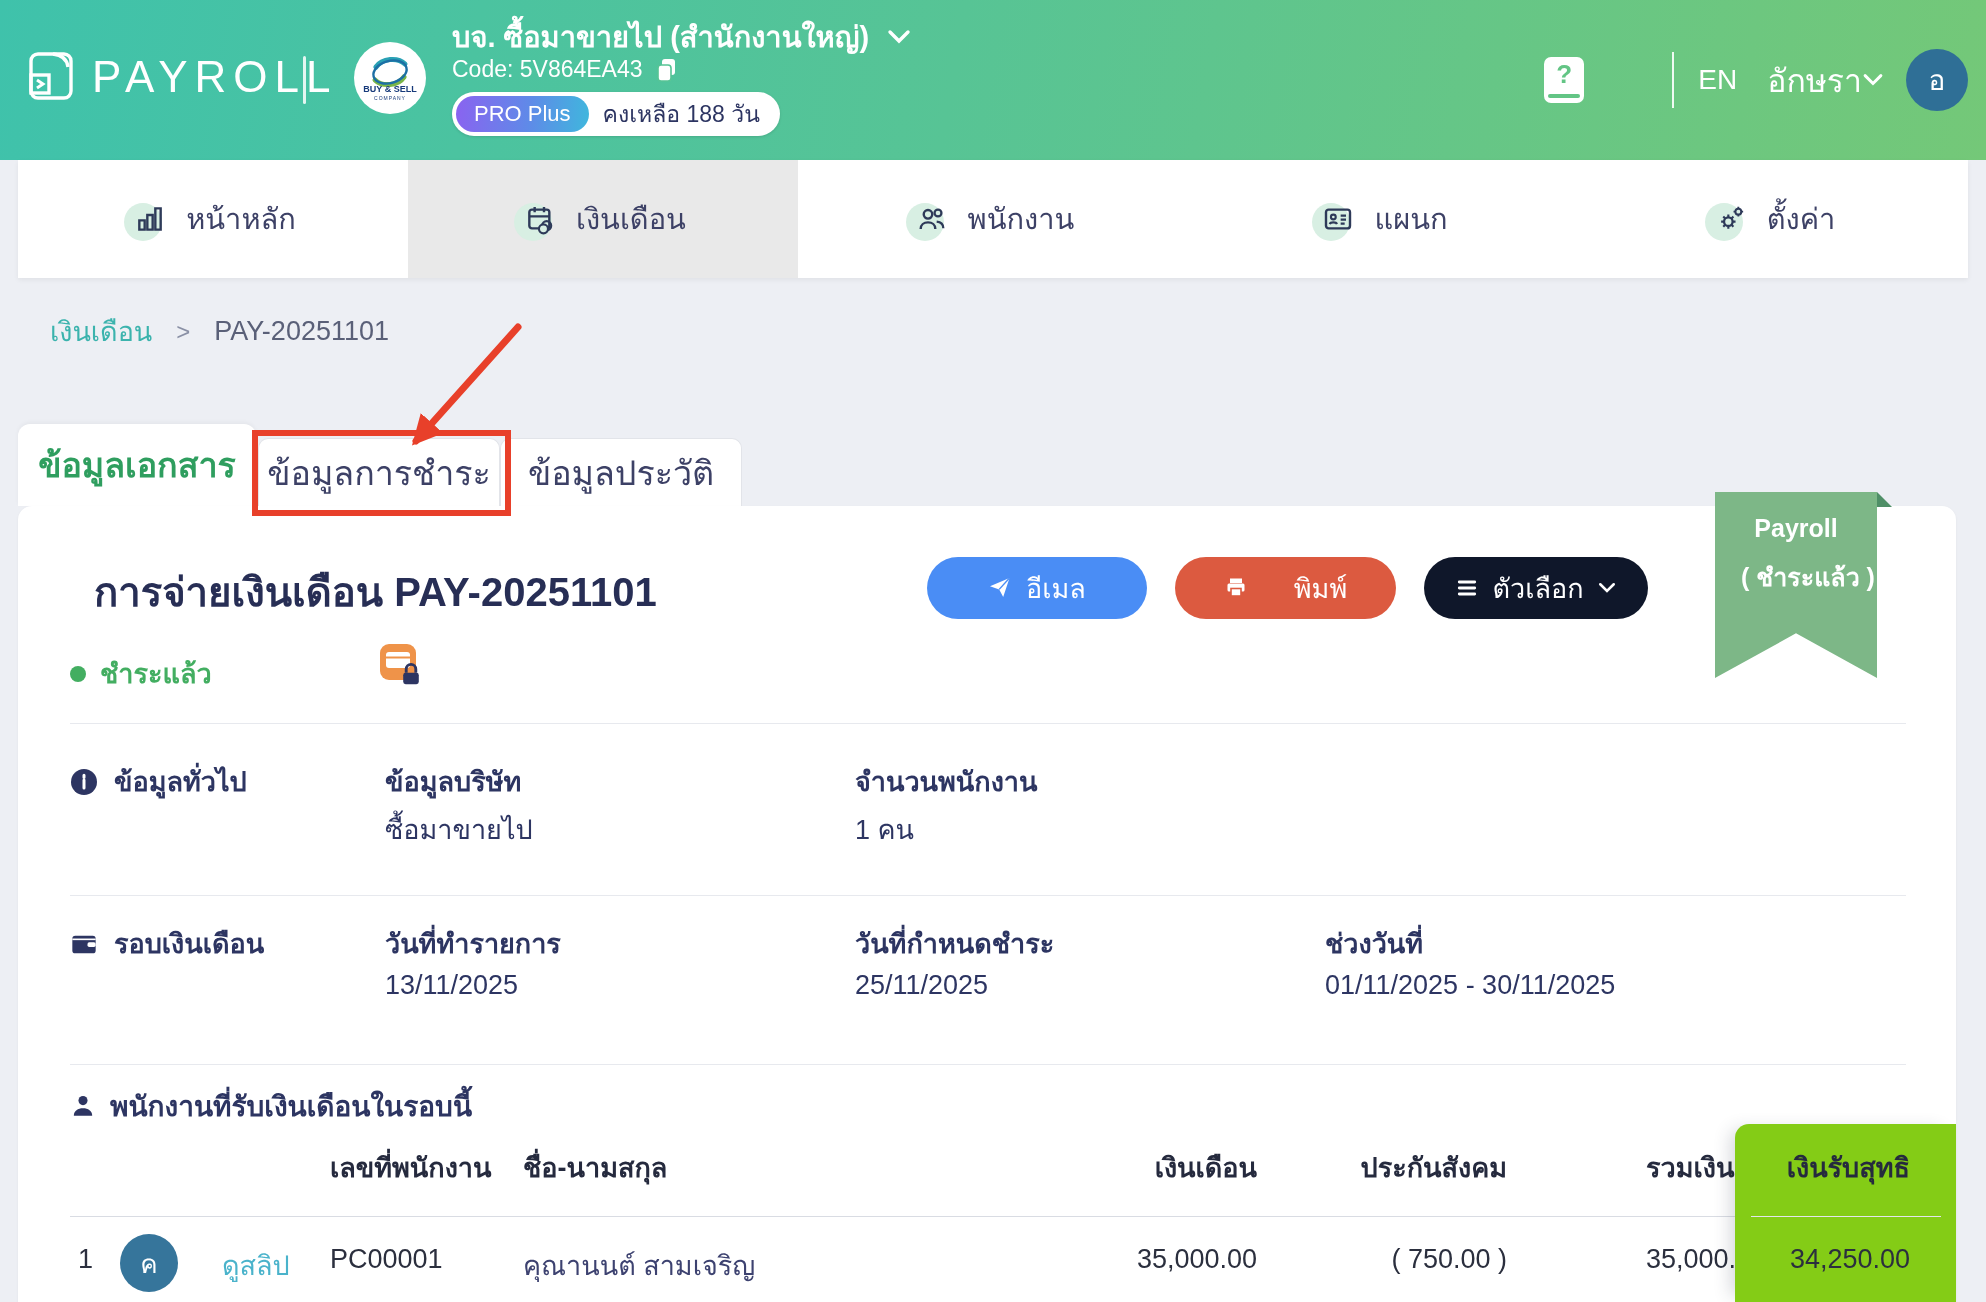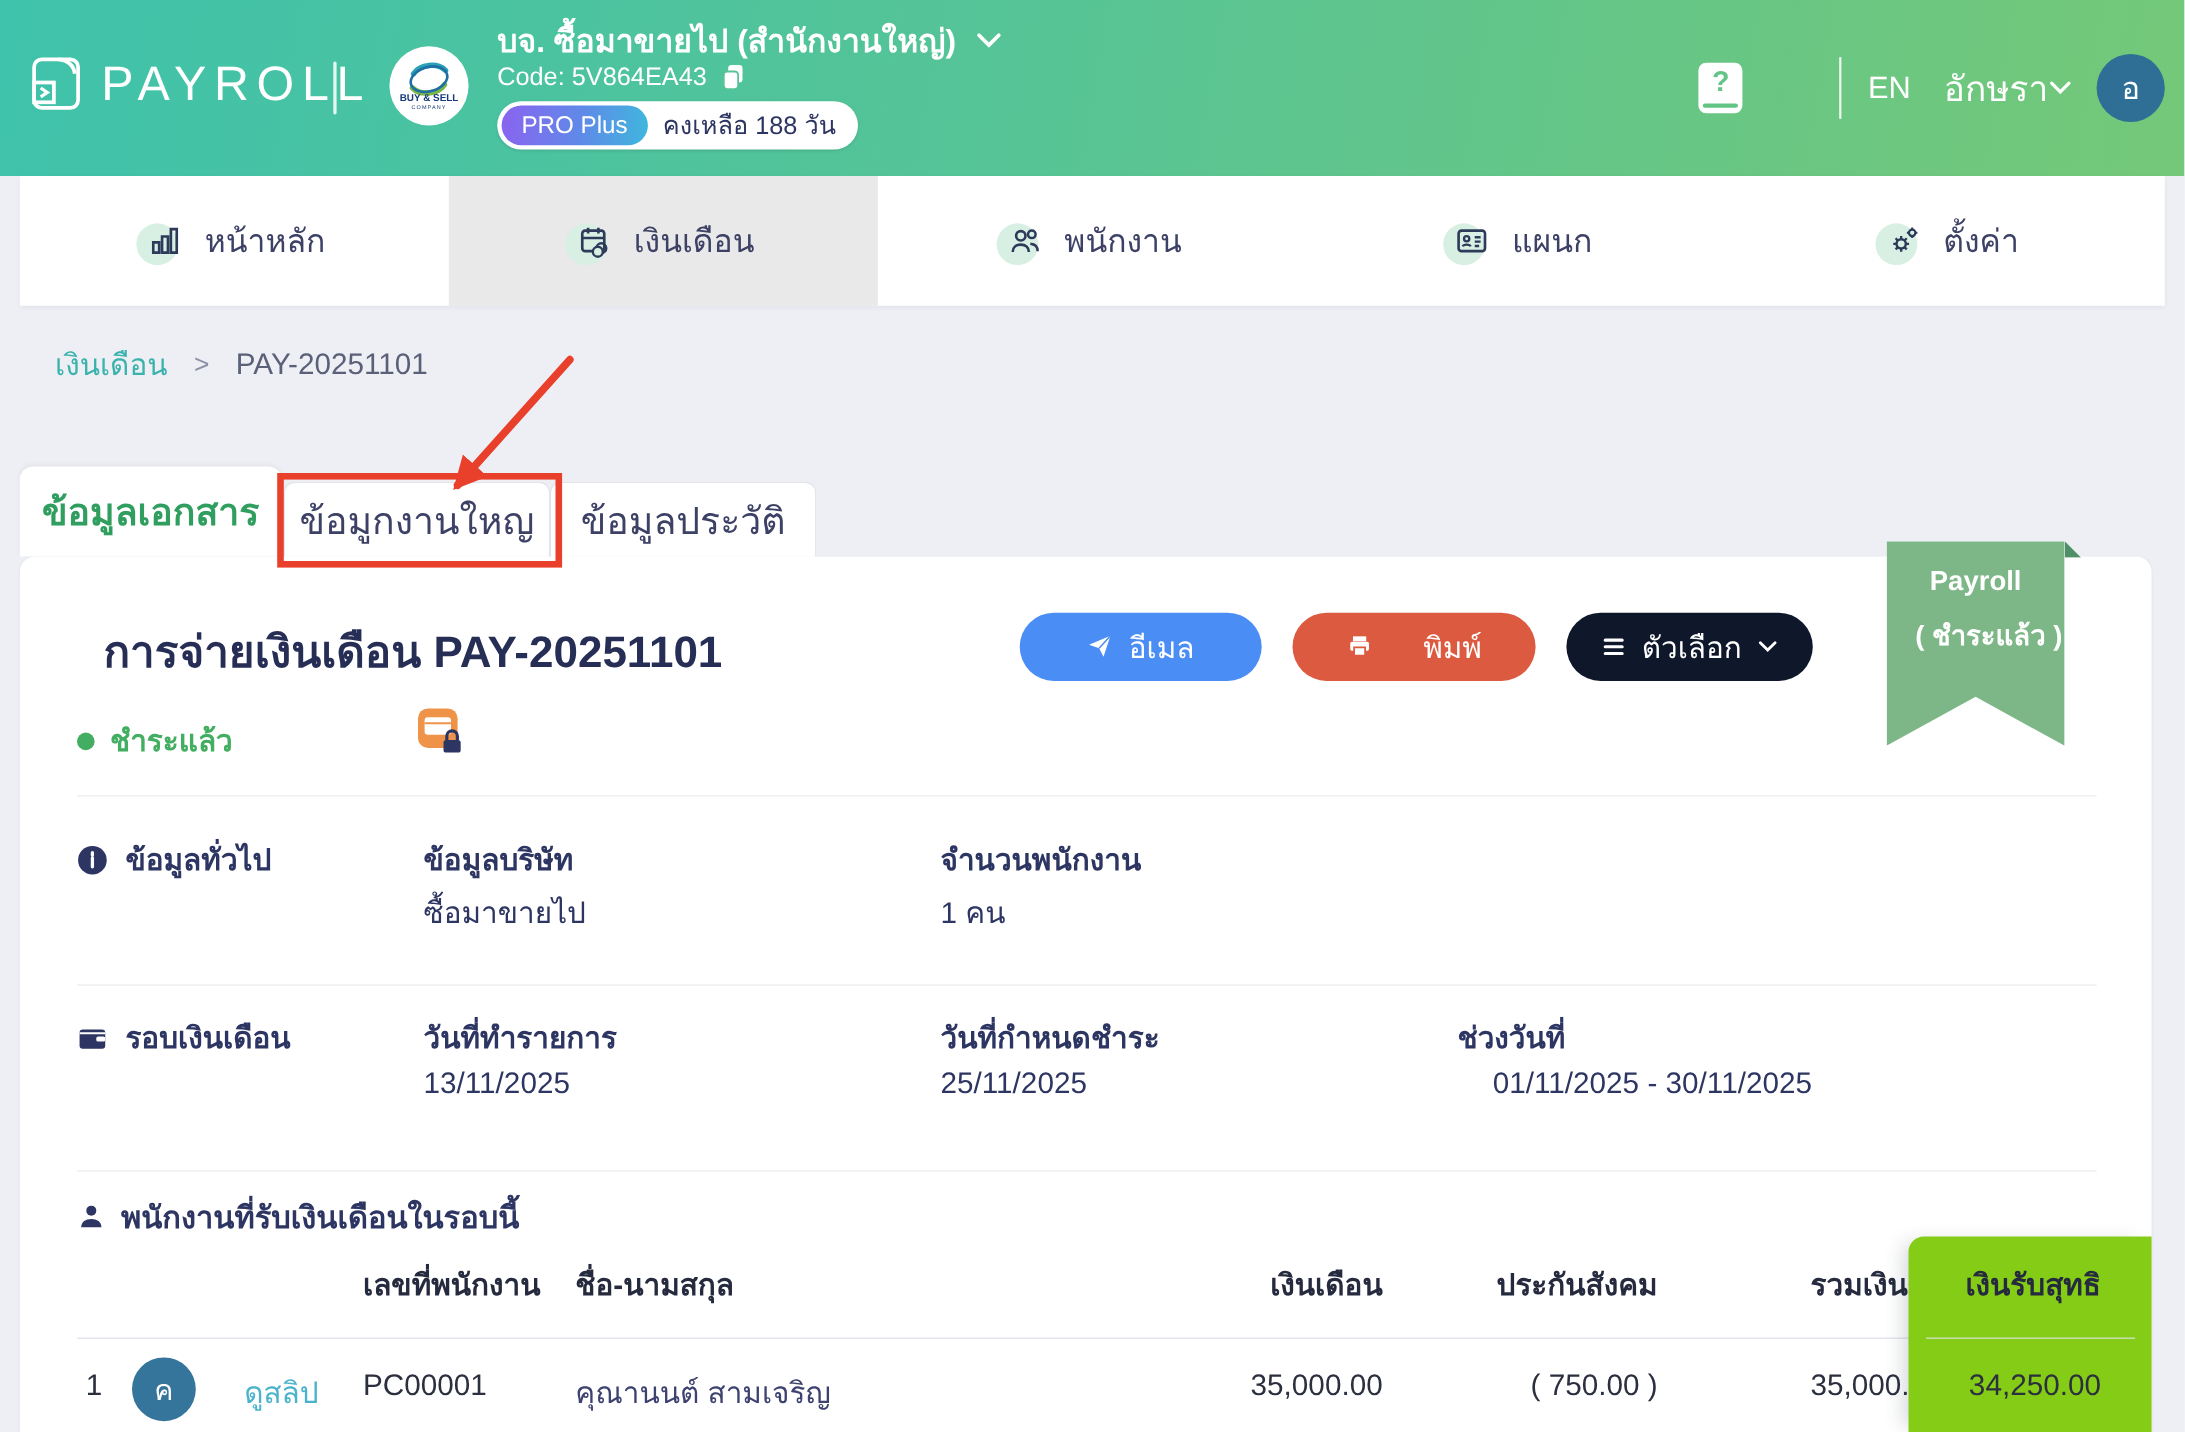--- a/index.html
+++ b/index.html
@@ -225,21 +225,21 @@
     </div>
   </nav>
 
   <div class="breadcrumb">
     <span class="bc-link">เงินเดือน</span>
     <span class="bc-sep">&gt;</span>
     <span class="bc-current">PAY-20251101</span>
   </div>
 
   <div class="tab tab-1">ข้อมูลเอกสาร</div>
-  <div class="tab tab-2">ข้อมูกงานใหญ</div>
+  <div class="tab tab-2">ข้อมูลการชำระ</div>
   <div class="tab tab-3">ข้อมูลประวัติ</div>
 
   <div class="card"></div>
 
   <div class="page-title">การจ่ายเงินเดือน PAY-20251101</div>
 
   <div class="btn btn-email">
     <svg width="24" height="24" viewBox="0 0 24 24">
         <path d="M2 10.2L21.5 2l-6.3 19-4-7.6L2 10.2z" fill="#fff"></path>
         <path d="M11.2 13.4L21.5 2" stroke="#4a8df5" stroke-width="1.4"></path>
@@ -301,21 +301,21 @@
         <rect x="15" y="10.5" width="7" height="4" rx="1.5" fill="#fff"></rect>
         <path d="M2 8h20" stroke="#fff" stroke-width="1.4"></path>
       </svg>
     <span>รอบเงินเดือน</span>
   </div>
   <div class="f-label" style="left:385px;top:922px;">วันที่ทำรายการ</div>
   <div class="f-value" style="left:385px;top:970px;">13/11/2025</div>
   <div class="f-label" style="left:855px;top:922px;">วันที่กำหนดชำระ</div>
   <div class="f-value" style="left:855px;top:970px;">25/11/2025</div>
   <div class="f-label" style="left:1325px;top:922px;">ช่วงวันที่</div>
-  <div class="f-value" style="left:1325px;top:970px;margin-left:32px;">01/11/2025 - 30/11/2025</div>
+  <div class="f-value" style="left:1325px;top:970px;">01/11/2025 - 30/11/2025</div>
 
   <div class="hr hr3"></div>
 
   <div class="emp-title">
     <svg width="26" height="26" viewBox="0 0 24 24">
         <circle cx="12" cy="7" r="4.2" fill="#2d3562"></circle>
         <path d="M3.5 21c0-4.6 3.8-7 8.5-7s8.5 2.4 8.5 7z" fill="#2d3562"></path>
       </svg>
     <span>พนักงานที่รับเงินเดือนในรอบนี้</span>
   </div>

